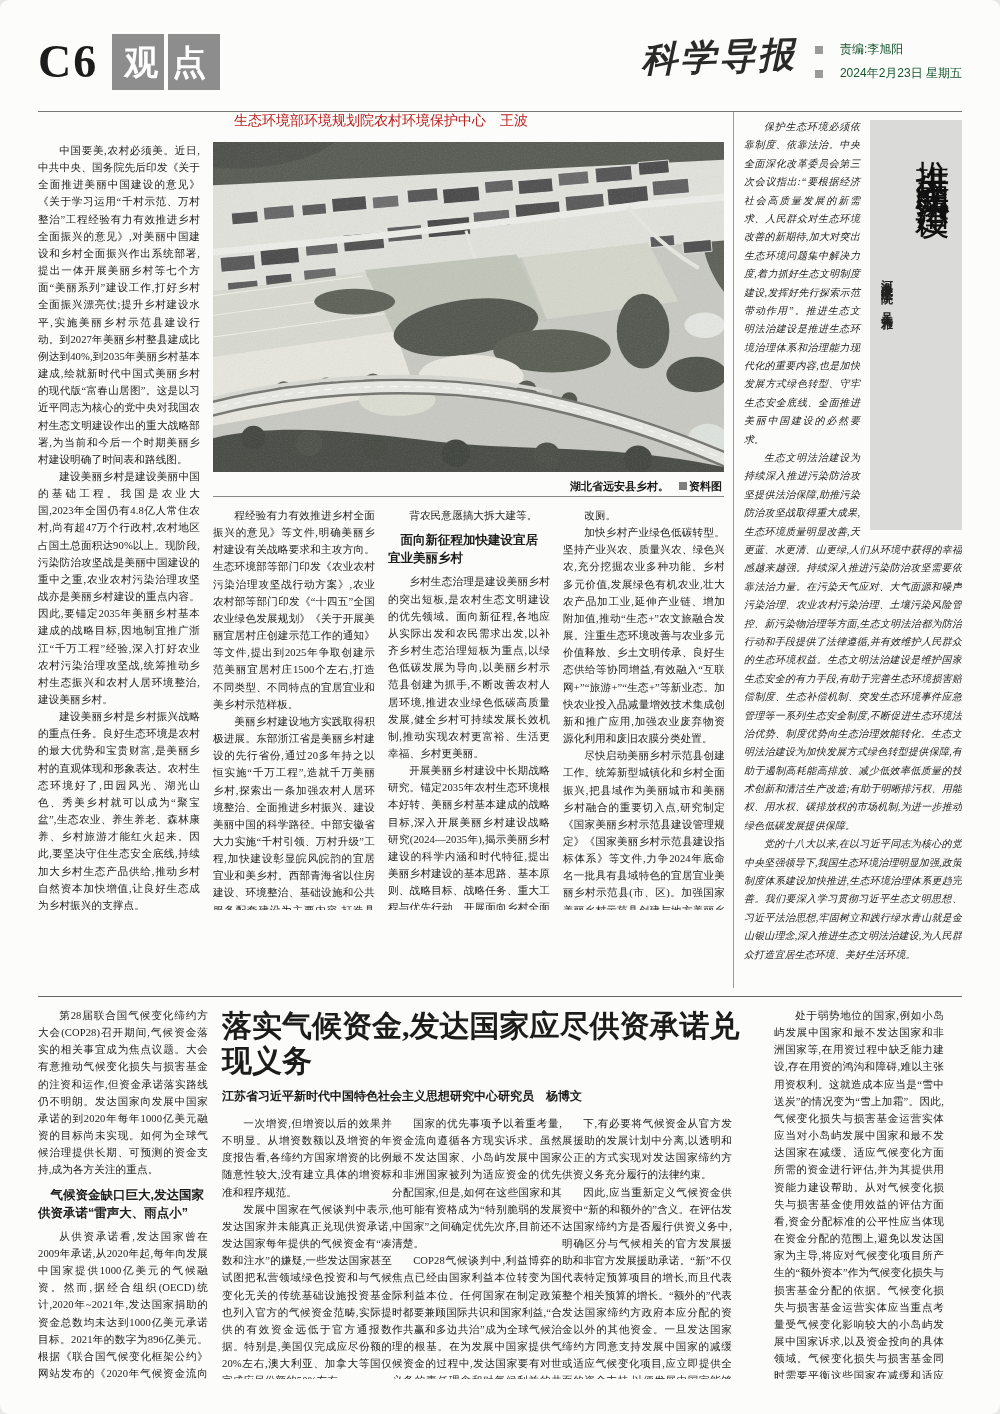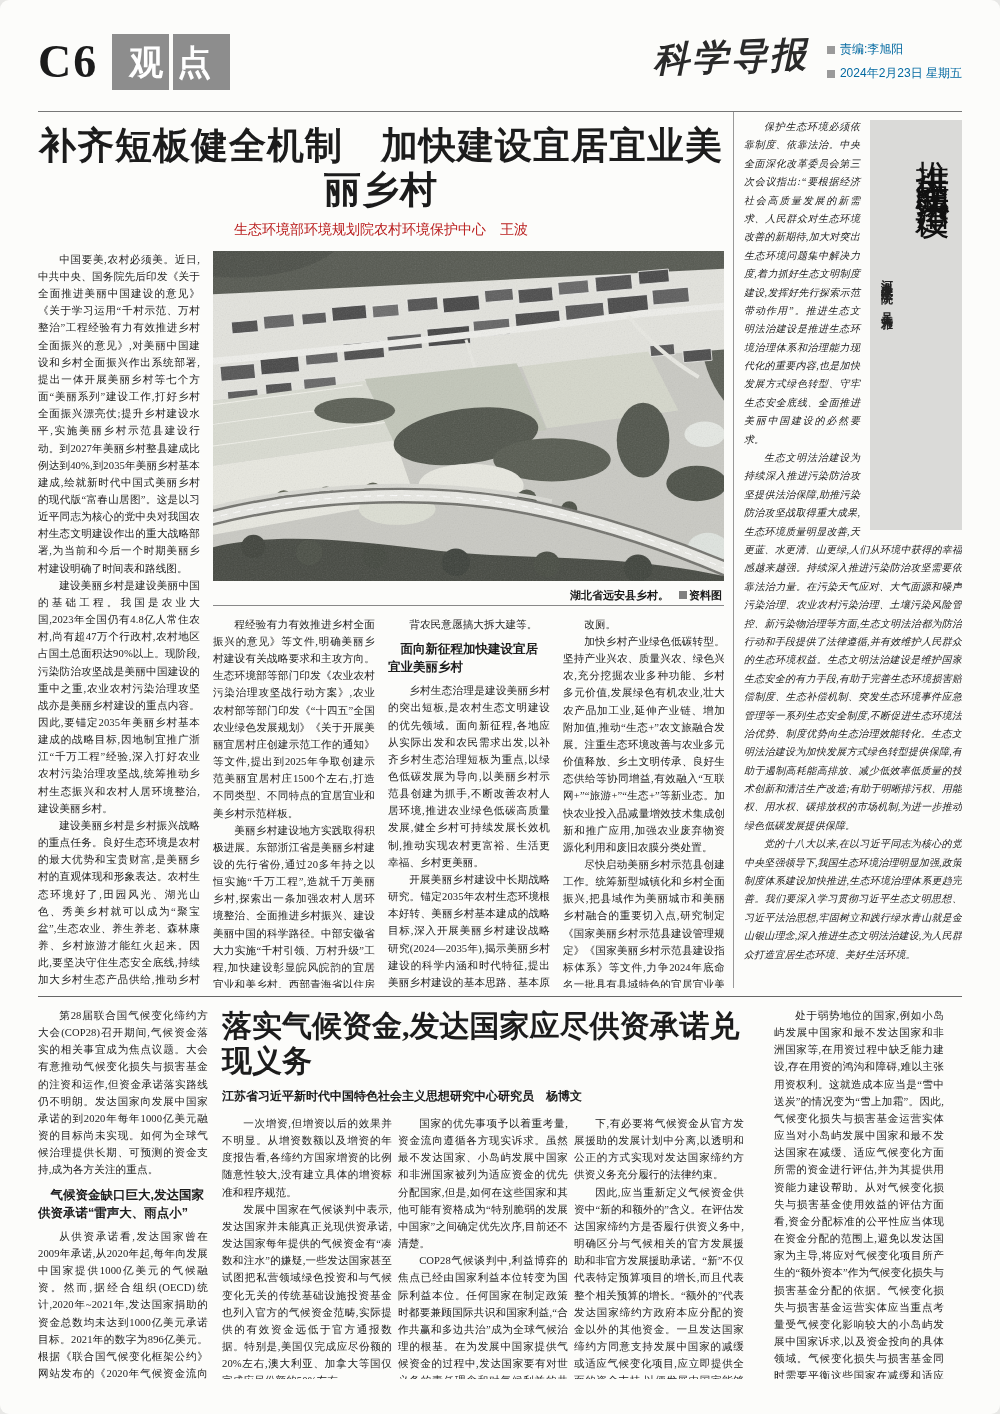--- a/index.html
+++ b/index.html
@@ -9,31 +9,31 @@
     background:#fcfcfa; color:#1c1c1c;
     font-family:"Liberation Serif","DejaVu Serif",serif;
     padding:34px 38px 16px 38px; overflow:hidden;border-radius:9px;
   }
   
   .hdr { display:flex; justify-content:space-between; align-items:flex-start;
          padding-bottom:10px; border-bottom:1px solid #777; height:78px; }
   .hdr-left { display:flex; align-items:center; gap:14px; }
   .pageno { font-size:46px; font-weight:bold; letter-spacing:2px; line-height:1; }
   .section-badge {
-    width:118px; height:56px; line-height:56px; text-align:center;
+    width:108px; height:56px; line-height:56px; text-align:center;
     background:linear-gradient(90deg,#8d8d8d 0 48.5%,#fcfcfa 48.5% 51.5%,#8d8d8d 51.5% 100%);
     color:#fff; font-family:"Liberation Sans","DejaVu Sans",sans-serif;
     font-weight:bold; font-size:34px; letter-spacing:14px; text-indent:12px;
   }
   .hdr-right { display:flex; align-items:flex-start; gap:18px; margin-top:4px; }
   .masthead { font-size:36px; font-weight:bold; font-style:italic; letter-spacing:3px;
               transform:rotate(-2deg); color:#2a2a2a; line-height:1.1; }
   .hdr-info { display:flex; flex-direction:column; gap:7px; margin-top:3px; }
-  .hdr-info-line { display:flex; align-items:center; gap:5px;
-    font-family:"Liberation Sans","DejaVu Sans",sans-serif; font-size:12px; color:#0369a1; }
+  .hdr-info-line { display:flex; align-items:center; gap:17px;
+    font-family:"Liberation Sans","DejaVu Sans",sans-serif; font-size:12px; color:#14532d; }
   .sq { width:8px; height:8px; background:#9a9a9a; flex:0 0 auto; }
   
   .main { display:flex; height:876px; overflow:hidden; }
   .main-left { width:686px; flex:0 0 auto; }
   .headline { font-family:"Liberation Sans","DejaVu Sans",sans-serif;
     font-size:37px; font-weight:900; text-align:center; letter-spacing:1px;
     margin:12px 0 8px 0; line-height:1.2; }
   .byline { font-size:14px; text-align:center; margin-bottom:12px; color:#b91c1c; }
   .cols { display:flex; gap:13px; height:768px; overflow:hidden; }
   .col { width:162px; flex:0 0 auto; overflow:hidden; }
@@ -66,21 +66,21 @@
   .sidebar-author { margin-top:14px; display:inline-block; }
   
   .section-divider { border-top:1px solid #666; margin:8px 0 10px 0; }
   .bottom { display:flex; gap:14px; height:372px; overflow:hidden; }
   .bcol { width:170px; flex:0 0 auto; overflow:hidden; }
   .bmiddle { width:538px; flex:0 0 auto; display:flex; flex-direction:column; }
   .bheadline { font-size:30px; font-weight:900; text-align:left; letter-spacing:0px;
     line-height:1.15; margin-top:2px; font-family:"Liberation Serif","DejaVu Serif",serif; }
   .bbyline { font-family:"Liberation Sans","DejaVu Sans",sans-serif; font-size:12px;
     font-weight:bold; text-align:left; margin:10px 0 10px 0; }
-  .bcols { display:flex; gap:6px; flex:1; overflow:hidden; }
+  .bcols { display:flex; gap:0; flex:1; overflow:hidden; }
   .bcols .col { width:170px; }
 </style>
 </head>
 <body>
 
 <div class="page">
 
   <div class="hdr">
     <div class="hdr-left">
       <div class="pageno">C6</div>
@@ -96,21 +96,20 @@
         <div class="hdr-info-line">
           <span class="sq"></span>
           <span>2024年2月23日  星期五</span>
         </div>
       </div>
     </div>
   </div>
 
   <div class="main">
     <div class="main-left">
-      <div class="headline">补齐短板健全机制　加快建设宜居宜业美丽乡村</div>
       <div class="byline">生态环境部环境规划院农村环境保护中心　王波</div>
       <div class="cols">
         <div class="col">
             <p class="para">中国要美,农村必须美。近日,中共中央、国务院先后印发《关于全面推进美丽中国建设的意见》《关于学习运用“千村示范、万村整治”工程经验有力有效推进乡村全面振兴的意见》,对美丽中国建设和乡村全面振兴作出系统部署,提出一体开展美丽乡村等七个方面“美丽系列”建设工作,打好乡村全面振兴漂亮仗;提升乡村建设水平,实施美丽乡村示范县建设行动。到2027年美丽乡村整县建成比例达到40%,到2035年美丽乡村基本建成,绘就新时代中国式美丽乡村的现代版“富春山居图”。这是以习近平同志为核心的党中央对我国农村生态文明建设作出的重大战略部署,为当前和今后一个时期美丽乡村建设明确了时间表和路线图。</p>
             <p class="para">建设美丽乡村是建设美丽中国的基础工程。我国是农业大国,2023年全国仍有4.8亿人常住农村,尚有超47万个行政村,农村地区占国土总面积达90%以上。现阶段,污染防治攻坚战是美丽中国建设的重中之重,农业农村污染治理攻坚战亦是美丽乡村建设的重点内容。因此,要锚定2035年美丽乡村基本建成的战略目标,因地制宜推广浙江“千万工程”经验,深入打好农业农村污染治理攻坚战,统筹推动乡村生态振兴和农村人居环境整治,建设美丽乡村。</p>
             <p class="para">建设美丽乡村是乡村振兴战略的重点任务。良好生态环境是农村的最大优势和宝贵财富,是美丽乡村的直观体现和形象表达。农村生态环境好了,田园风光、湖光山色、秀美乡村就可以成为“聚宝盆”,生态农业、养生养老、森林康养、乡村旅游才能红火起来。因此,要坚决守住生态安全底线,持续加大乡村生态产品供给,推动乡村自然资本加快增值,让良好生态成为乡村振兴的支撑点。</p>
           </div>
         <div class="col-rest">
           <div class="photo-wrap">
             <svg viewBox="0 0 505 335" preserveAspectRatio="none" aria-hidden="true">

